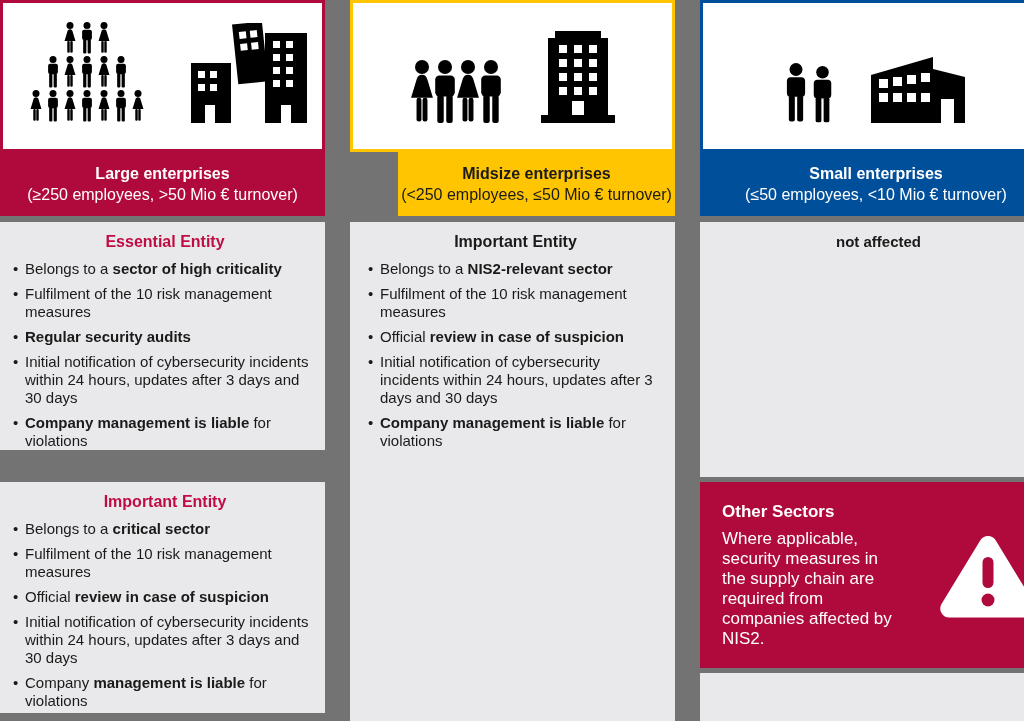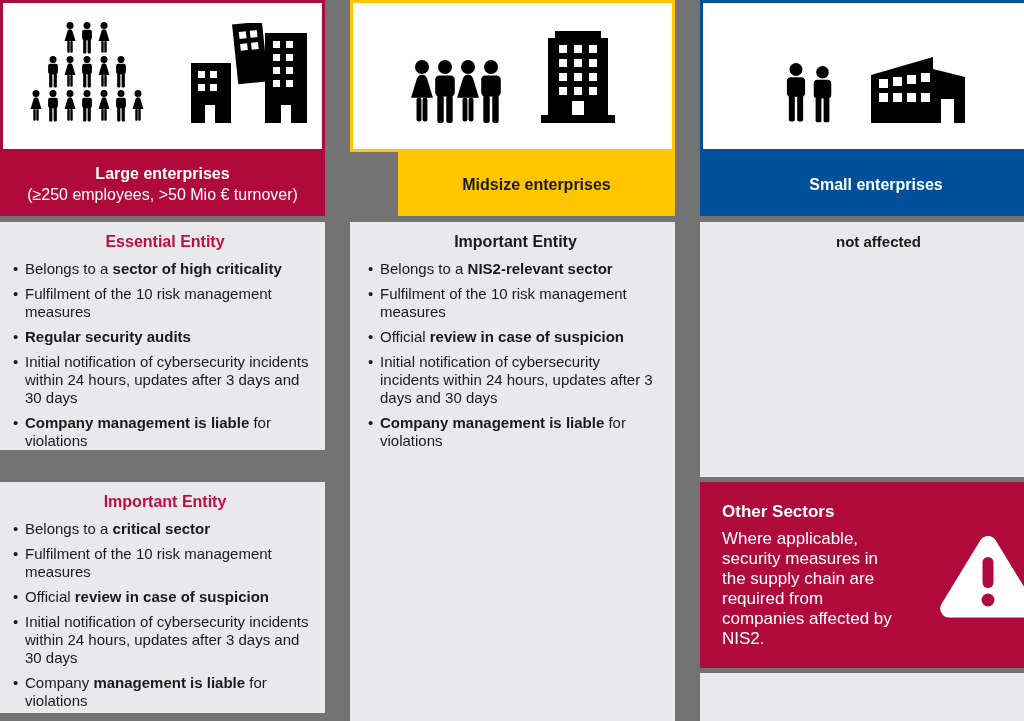--- a/index.html
+++ b/index.html
@@ -219,20 +219,21 @@
         <rect x="51" y="42" width="8" height="8" fill="#fff"></rect>
         <rect x="21" y="56" width="8" height="8" fill="#fff"></rect>
         <rect x="36" y="56" width="8" height="8" fill="#fff"></rect>
         <rect x="51" y="56" width="8" height="8" fill="#fff"></rect>
         <rect x="34" y="70" width="12" height="14" fill="#fff"></rect>
         <rect x="3" y="84" width="74" height="8"></rect>
       </svg>
     </div>
     <div class="header-bar yellow">
       <div class="header-title">Midsize enterprises</div>
+      <div class="header-subtitle">(&lt;250 employees, ≤50 Mio € turnover)</div>
     </div>
     <div class="body-box block1">
       <div class="entity-heading">Important Entity</div>
       <div class="bullets">
           <div class="bullet">
             <span class="marker">•</span>
             <span class="bullet-text"><span>Belongs to a </span><span class="b">NIS2-relevant sector</span></span>
           </div>
           <div class="bullet">
             <span class="marker">•</span>
@@ -269,20 +270,21 @@
         <rect x="50" y="22" width="9" height="9" fill="#fff"></rect>
         <rect x="8" y="42" width="9" height="9" fill="#fff"></rect>
         <rect x="22" y="42" width="9" height="9" fill="#fff"></rect>
         <rect x="36" y="42" width="9" height="9" fill="#fff"></rect>
         <rect x="50" y="42" width="9" height="9" fill="#fff"></rect>
         <rect x="70" y="48" width="13" height="24" fill="#fff"></rect>
       </svg>
     </div>
     <div class="header-bar blue">
       <div class="header-title">Small enterprises</div>
+      <div class="header-subtitle">(≤50 employees, &lt;10 Mio € turnover)</div>
     </div>
     <div class="body-box status-box">
       <span>not affected</span>
     </div>
     <div class="other-box">
       <div class="other-heading">Other Sectors</div>
       <div class="other-body">Where applicable, security measures in the supply chain are required from companies affected by NIS2.</div>
       <div class="warning-wrap">
         <svg width="100" height="88" viewBox="0 0 100 88">
           <path fill="#fff" d="M50 4 a9 9 0 0 1 7.8 4.5 L96.5 72 a9 9 0 0 1 -7.8 13.5 H11.3 a9 9 0 0 1 -7.8 -13.5 L42.2 8.5 A9 9 0 0 1 50 4 Z"></path>

